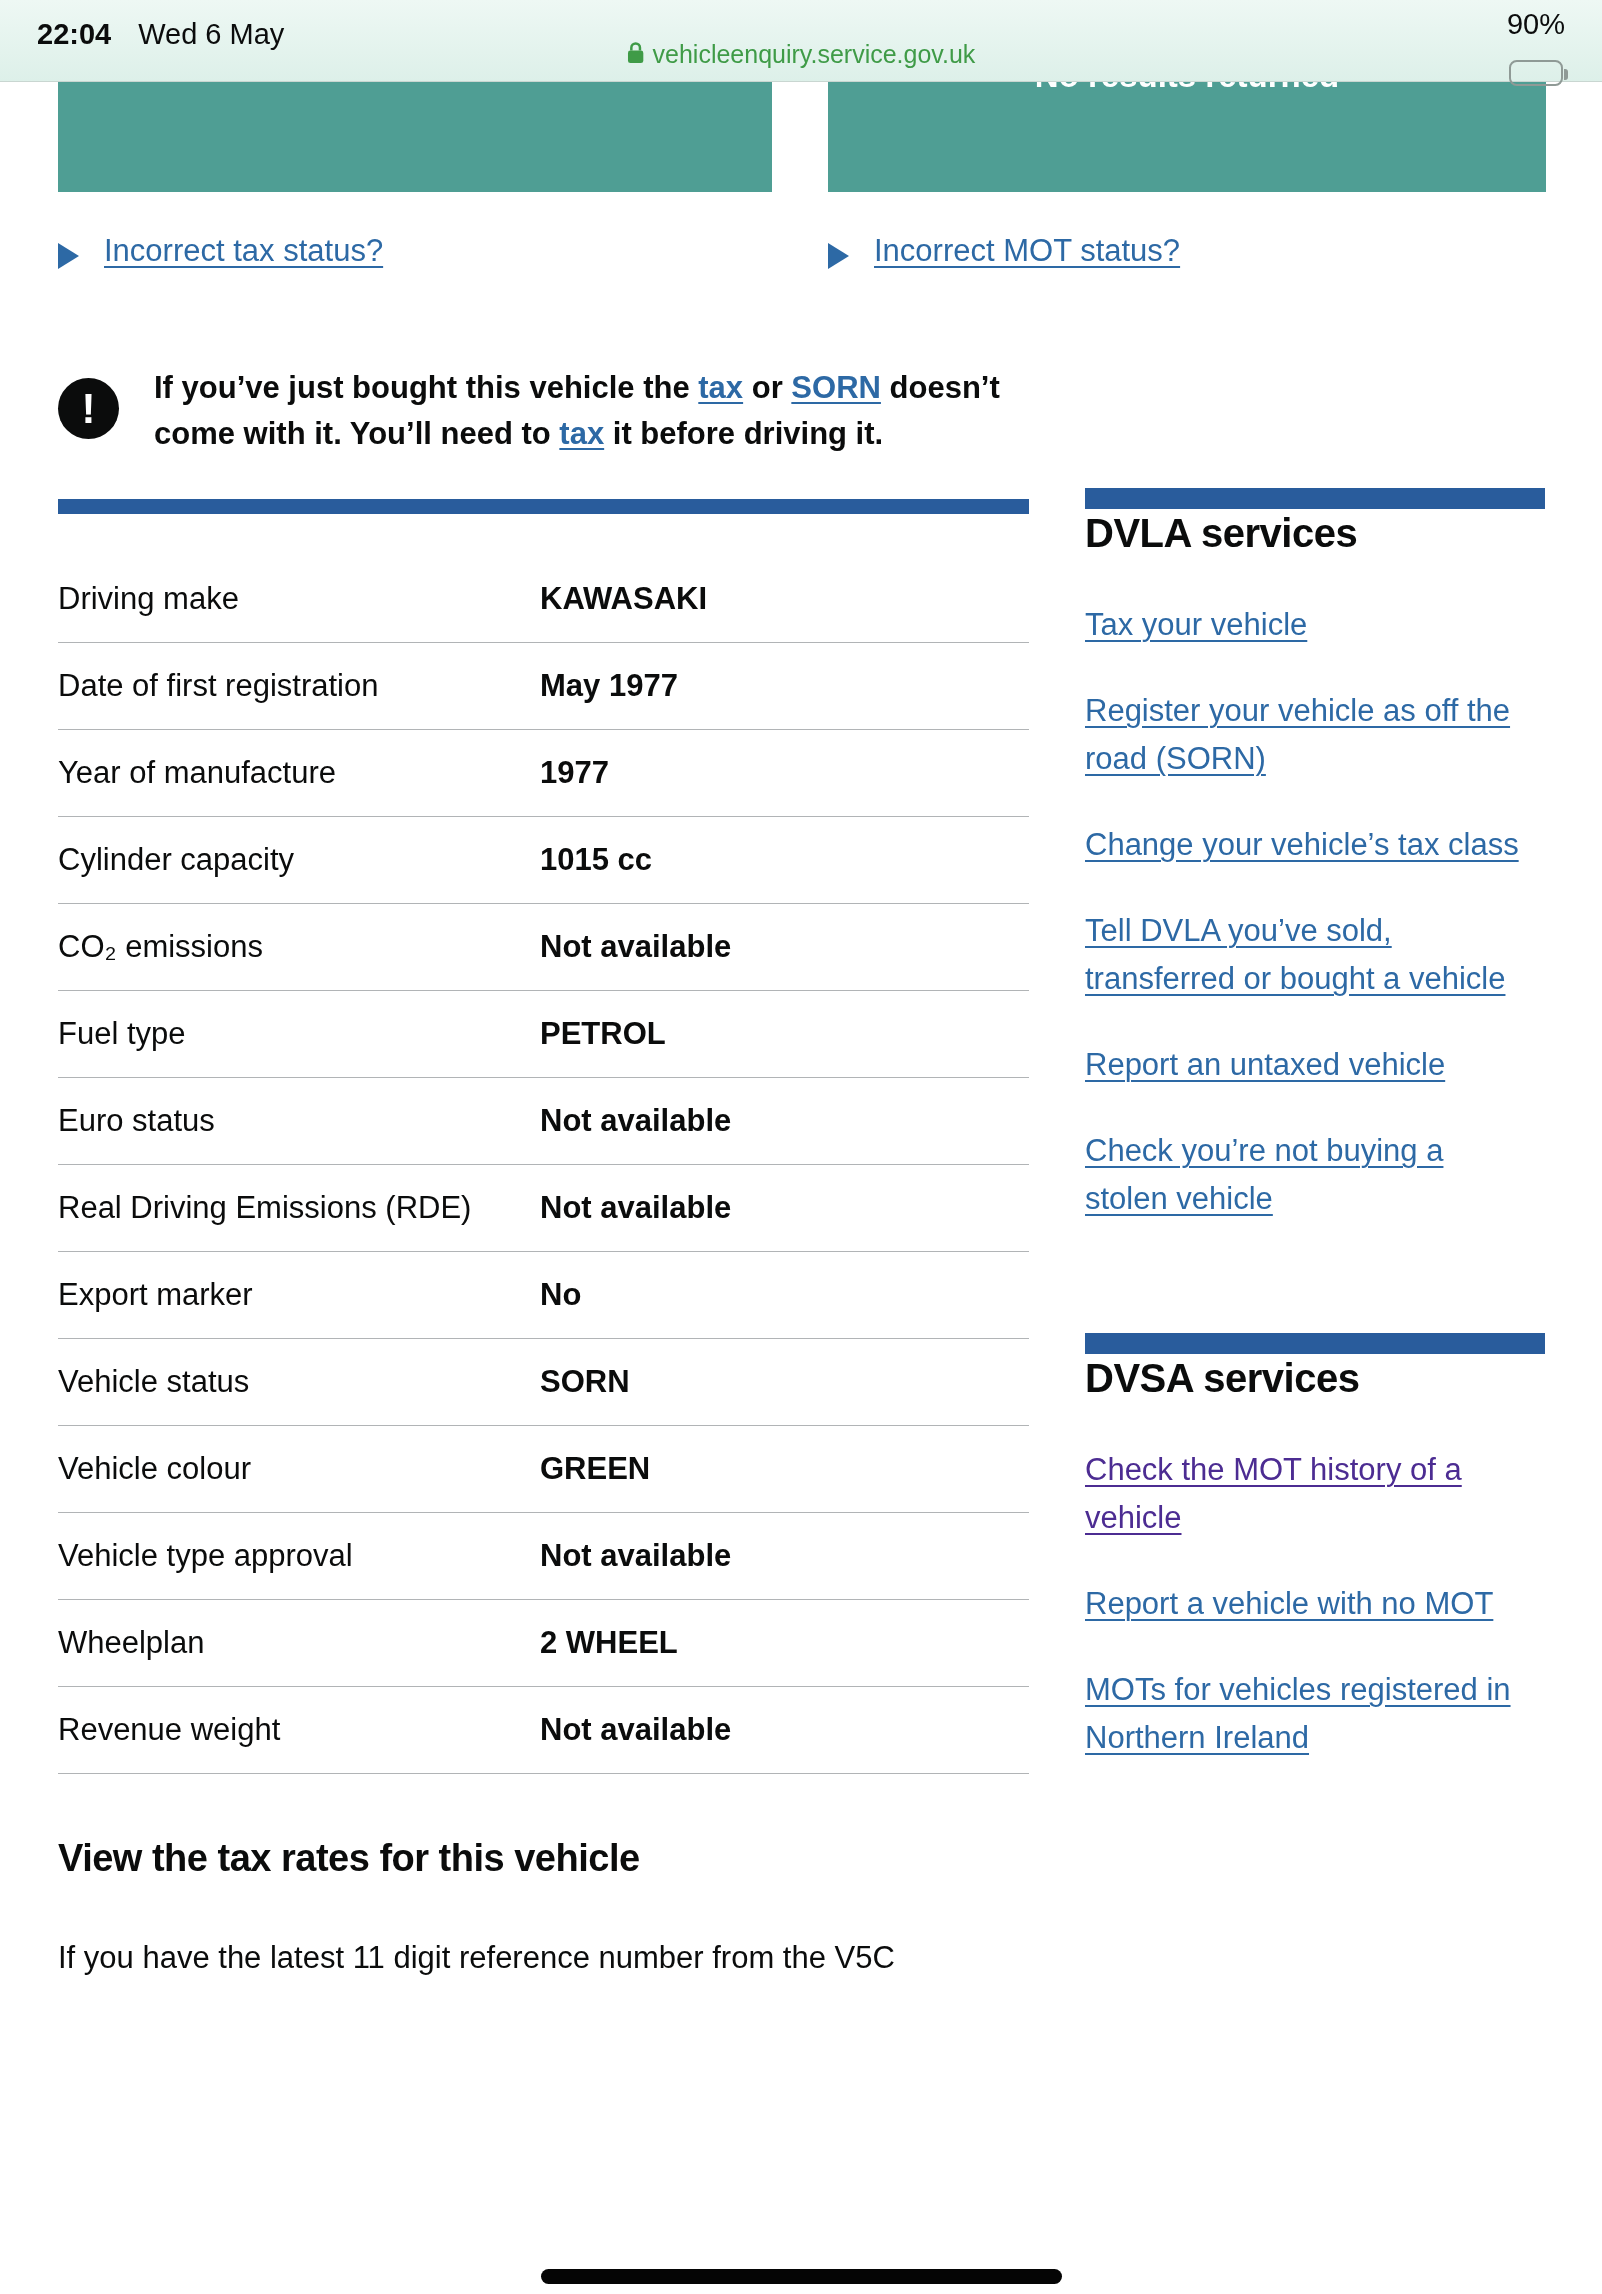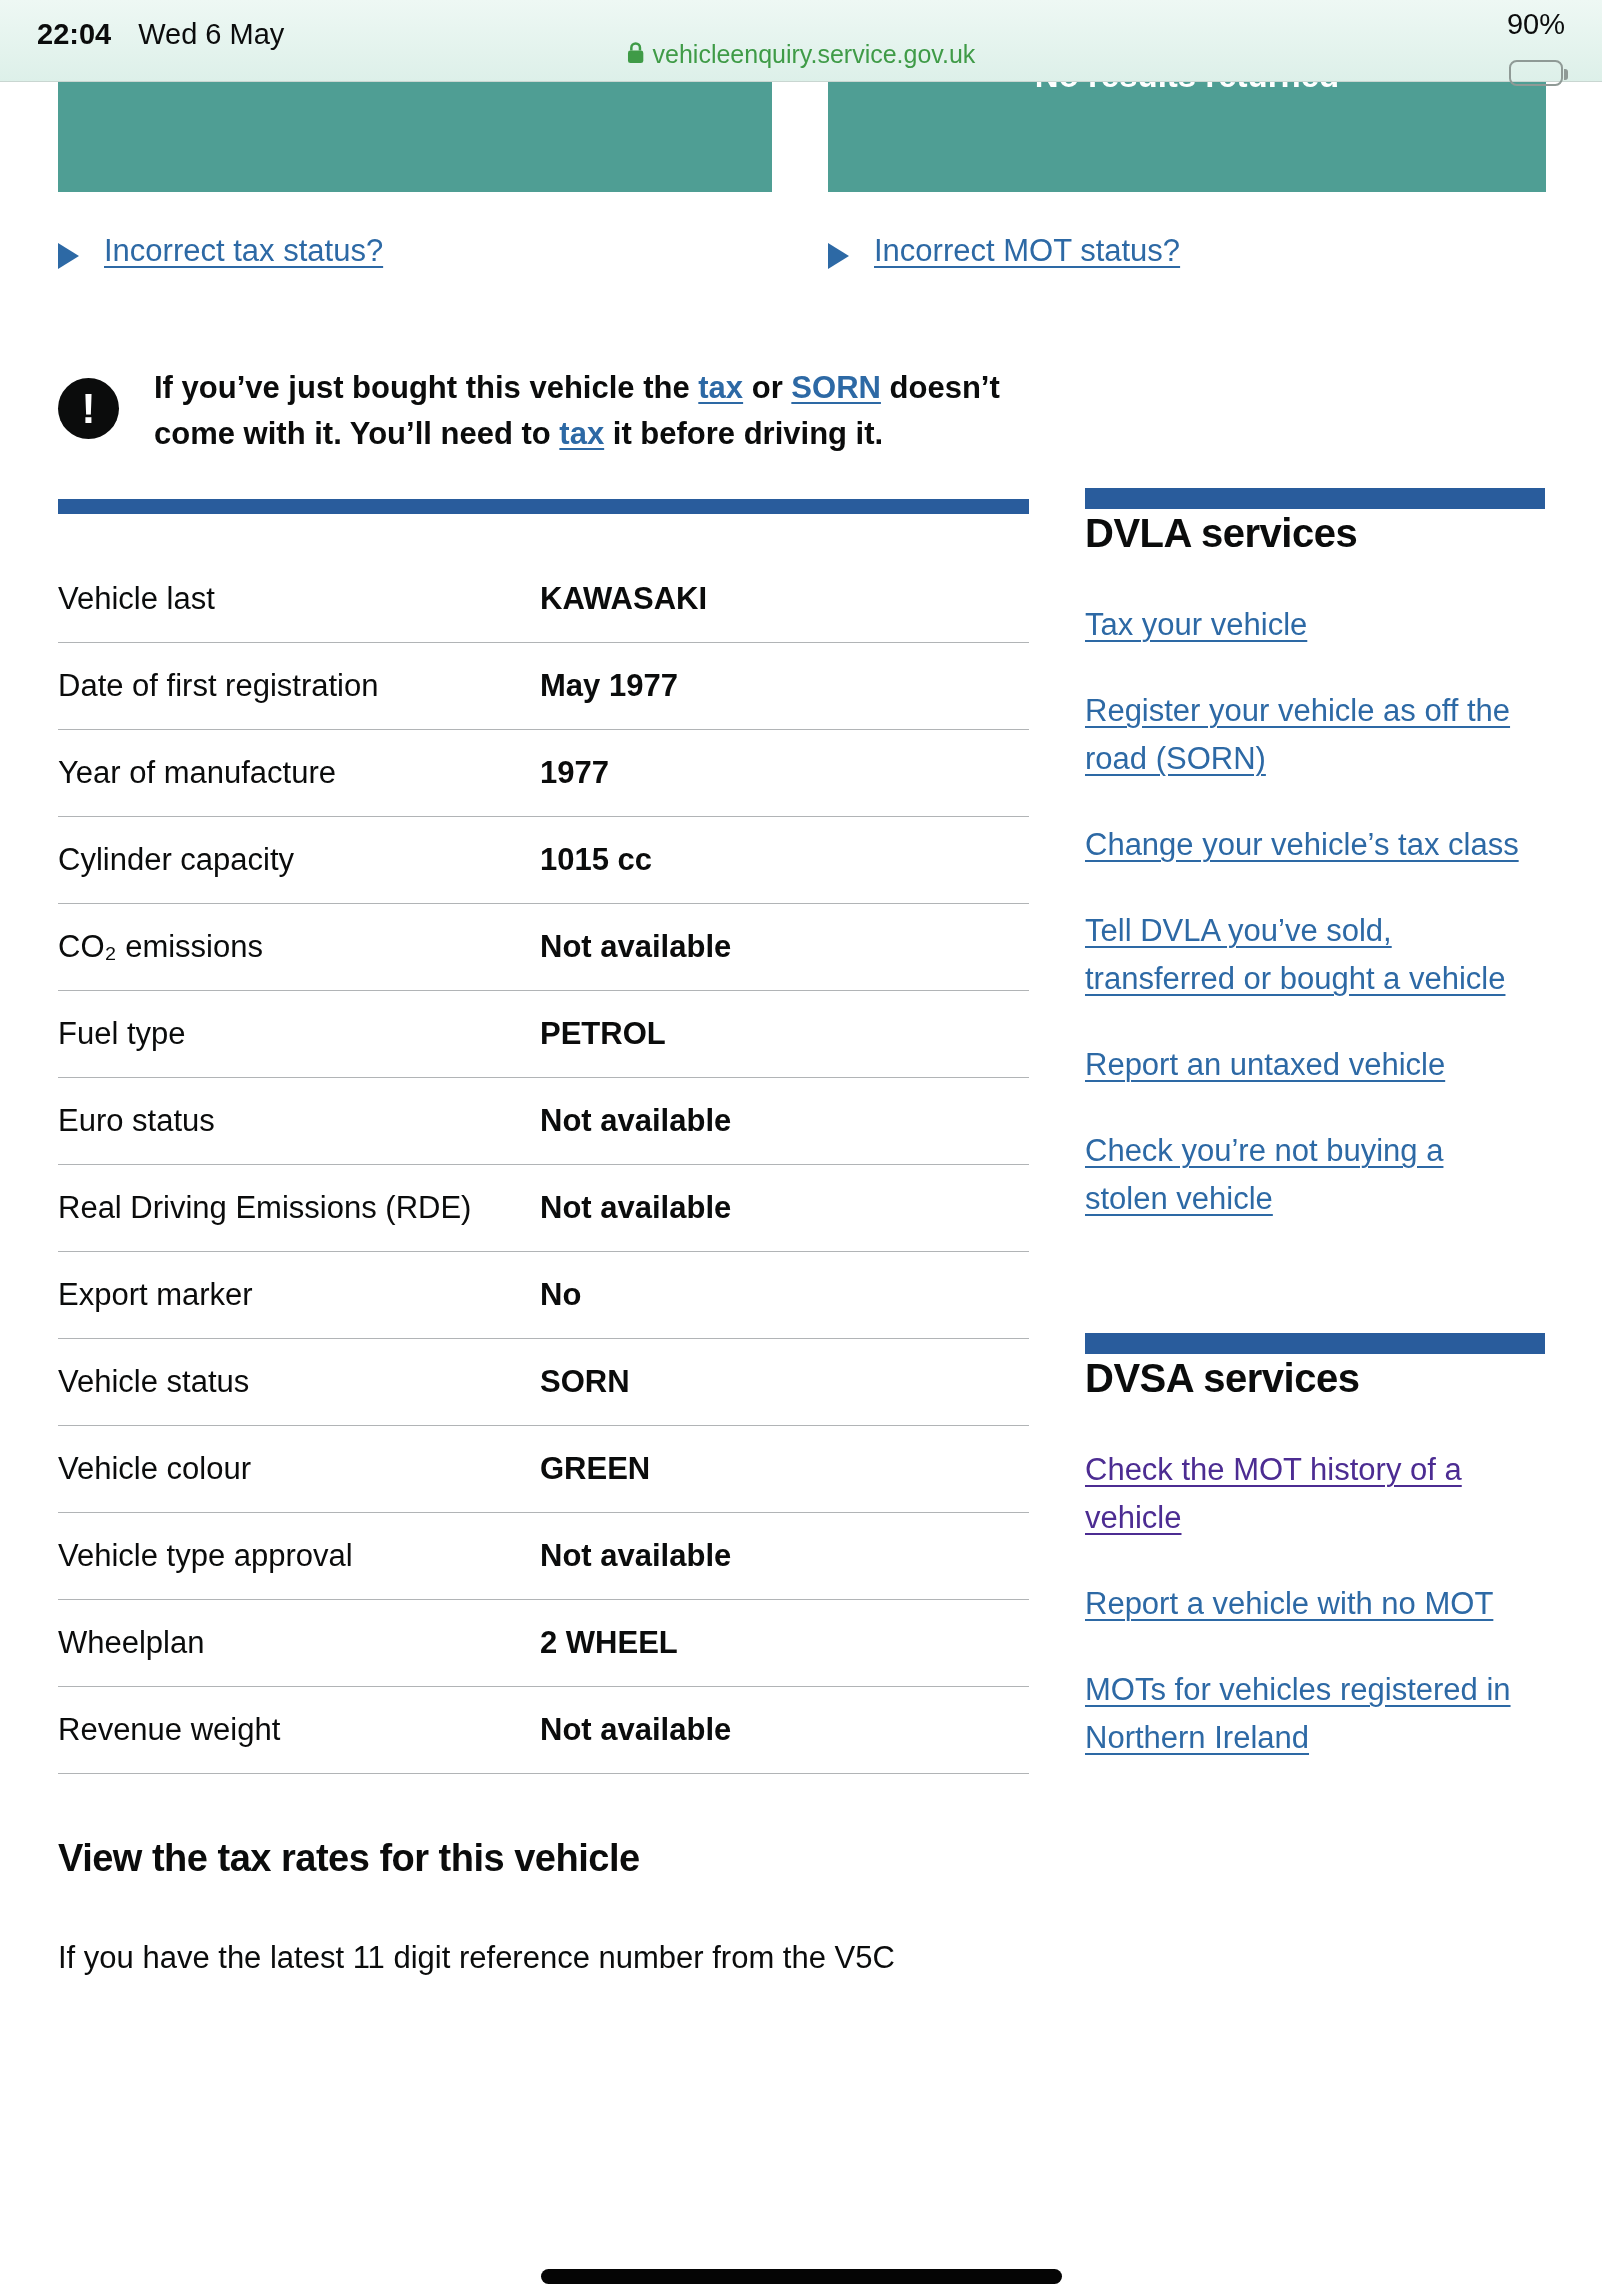--- a/index.html
+++ b/index.html
@@ -161,21 +161,21 @@
         <div class="warn-icon">!</div>
         <div class="warn-text">
           <span>If you’ve just bought this vehicle the </span><a>tax</a><span> or </span><a>SORN</a><span> doesn’t come with it. You’ll need to </span><a>tax</a><span> it before driving it.</span>
         </div>
       </div>
 
       <div class="section-bar"></div>
 
       <div class="details-table">
         <div class="drow">
-            <span class="dlabel">Vehicle last</span>
+            <span class="dlabel">Driving make</span>
             <span class="dvalue">KAWASAKI</span>
           </div>
         <div class="drow">
             <span class="dlabel">Date of first registration</span>
             <span class="dvalue">May 1977</span>
           </div>
         <div class="drow">
             <span class="dlabel">Year of manufacture</span>
             <span class="dvalue">1977</span>
           </div>

